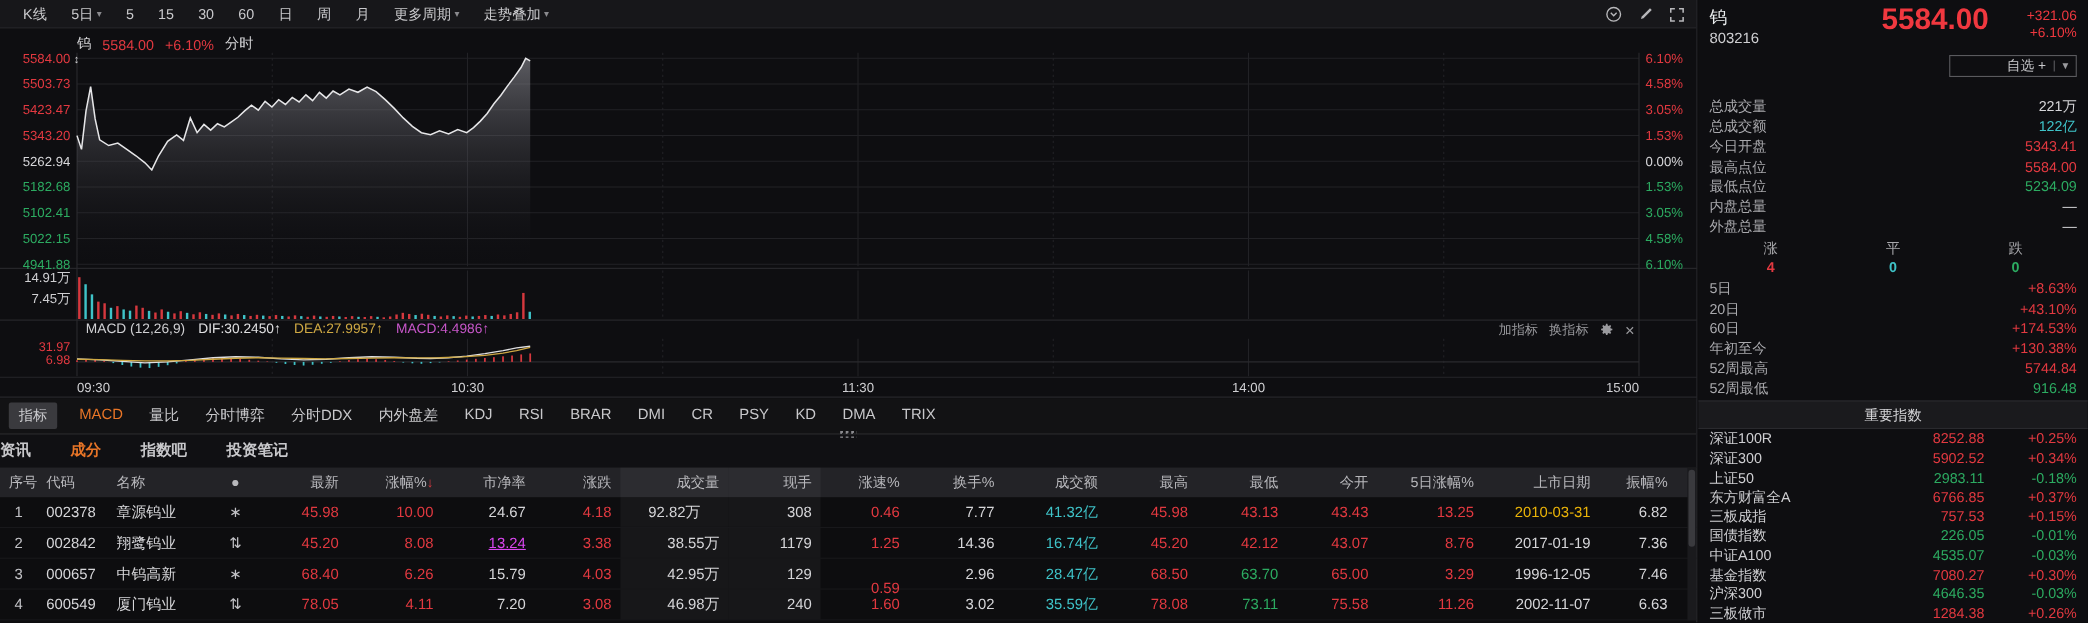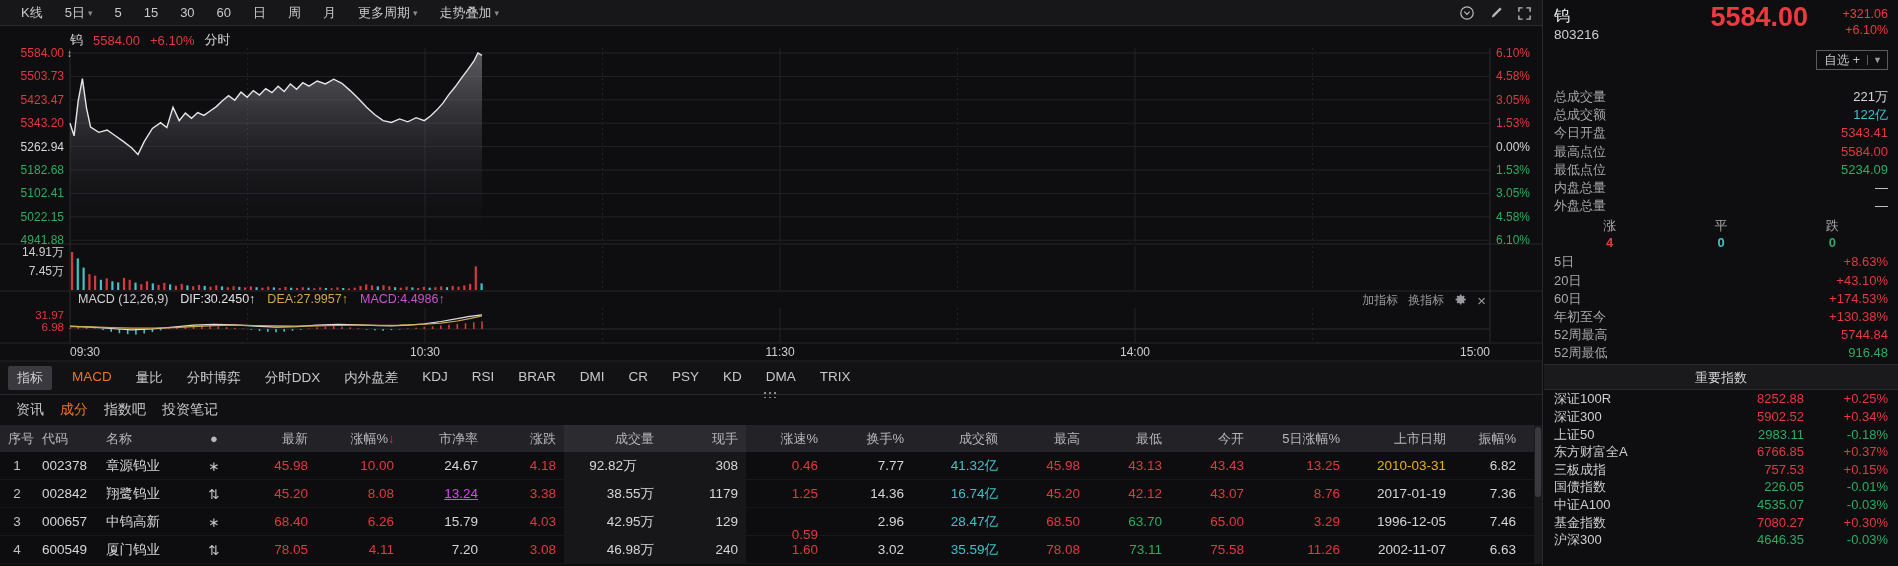--- a/index.html
+++ b/index.html
@@ -26,21 +26,21 @@
   #pane-controls{position:absolute;right:56px;top:266px;font-size:12px;color:#9a9a9e;display:flex;gap:10px;align-items:center;}
   #pane-controls span{cursor:pointer;}
   
   #indicator-row{height:33px;background:#121214;border-bottom:1px solid var(--border);display:flex;align-items:center;padding-left:8px;font-size:13.5px;position:relative;}
   #indicator-chip{background:#3a3a3e;color:#d0d0d3;padding:3px 9px;border-radius:2px;font-size:13px;margin-right:8px;}
   .ind-tab{padding:0 12px;color:#c8c8cb;cursor:pointer;}
   .ind-tab.active{color:var(--orange);}
   #drag-handle{position:absolute;left:50%;bottom:-4px;width:16px;height:7px;transform:translateX(-50%);cursor:row-resize;background:
     radial-gradient(circle 1.2px at 2px 2px,#8a8a8e 99%,transparent) 0 0/5px 5px repeat; z-index:5;}
   
-  #content-tabs{height:30px;display:flex;align-items:center;padding-left:16px;font-size:14px;gap:16px;background:#101013;}
+  #content-tabs{height:30px;display:flex;align-items:center;padding-left:0;font-size:14px;gap:36px;background:#101013;font-weight:bold;}
   .ct-tab{color:#c8c8cb;cursor:pointer;}
   .ct-tab.active{color:var(--orange);}
   
   #stocks-table{position:relative;font-size:13.5px;}
   .t-row{display:flex;height:28px;align-items:center;}
   #t-head .t-row{height:27px;background:#232327;color:#b8b8bc;font-size:13px;}
   #t-body .t-row{border-bottom:1px solid #18181b;cursor:pointer;}
   .t-cell{flex:none;padding:0 8px;white-space:nowrap;overflow:hidden;}
   .a-r{text-align:right;} .a-c{text-align:center;} .a-l{text-align:left;}
   .band{background:rgba(255,255,255,0.045);height:100%;line-height:28px;}
@@ -48,21 +48,21 @@
   .sort-arrow{color:var(--red);font-size:12px;}
   #table-scrollbar{position:absolute;right:0;top:0;width:8px;height:139px;background:#1a1a1d;}
   #table-scrollbar .thumb{position:absolute;top:2px;left:1px;width:6px;height:70px;background:#3a3a3e;border-radius:3px;}
   
   #right-panel{position:absolute;left:1544px;top:0;width:354px;height:566px;background:var(--panelbg);font-size:13px;}
   #panel-header{position:relative;height:88px;}
   #p-name{position:absolute;left:10px;top:6px;font-size:16px;color:#eceff1;}
   #p-code{position:absolute;left:10px;top:27px;font-size:13.5px;color:#cfcfd2;}
   #p-price{position:absolute;right:90px;top:2px;font-size:27px;font-weight:600;color:var(--redb);}
   #p-chg{position:absolute;right:10px;top:6px;font-size:12.5px;color:var(--redb);text-align:right;line-height:16px;}
-  #watch-btn{position:absolute;right:10px;top:50px;border:1px solid #5a5a5e;color:#c8c8cb;font-size:12.5px;height:20px;display:flex;align-items:center;cursor:pointer;}
+  #watch-btn{position:absolute;right:10px;top:50px;border:1px solid #5a5a5e;color:#c8c8cb;font-size:12.5px;height:20px;display:flex;align-items:center;cursor:pointer;padding-left:44px;}
   #watch-btn .lbl{padding:0 7px;}
   #watch-btn .dd{padding:0 5px;border-left:1px solid #5a5a5e;font-size:9px;color:#9a9a9e;}
   .stat-row{display:flex;justify-content:space-between;padding:0 10px;height:18.2px;line-height:18.2px;}
   .stat-row .lab{color:var(--label);}
   #updown{display:flex;text-align:center;padding:2px 10px 2px;}
   #updown>div{flex:1;}
   #updown .lab{color:var(--label);line-height:17px;}
   #updown .val{line-height:17px;font-weight:600;}
   #indices-title{height:26px;line-height:26px;text-align:center;background:#1a1a1d;border-top:1px solid var(--border);border-bottom:1px solid var(--border);color:#d6d6d9;margin-top:2px;}
   .idx-row{display:flex;padding:0 10px;height:17.6px;line-height:17.6px;cursor:pointer;}
@@ -625,15 +625,20 @@
         <div class="idx-row">
           <span class="n">基金指数</span>
           <span class="v" style="color: var(--red);">7080.27</span>
           <span class="p" style="color: var(--red);">+0.30%</span>
         </div>
         <div class="idx-row">
           <span class="n">沪深300</span>
           <span class="v" style="color: var(--green);">4646.35</span>
           <span class="p" style="color: var(--green);">-0.03%</span>
         </div>
+        <div class="idx-row">
+          <span class="n">三板做市</span>
+          <span class="v" style="color: var(--red);">1284.38</span>
+          <span class="p" style="color: var(--red);">+0.26%</span>
+        </div>
       </div>
   </div>
 </div>
 
 </body></html>

